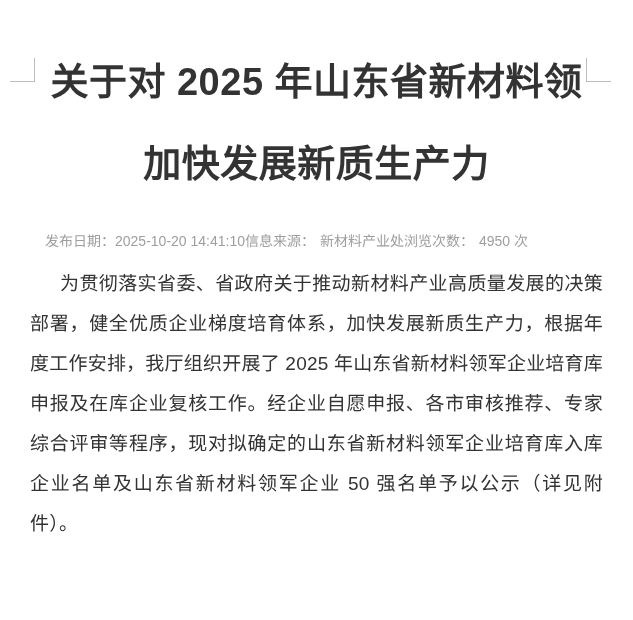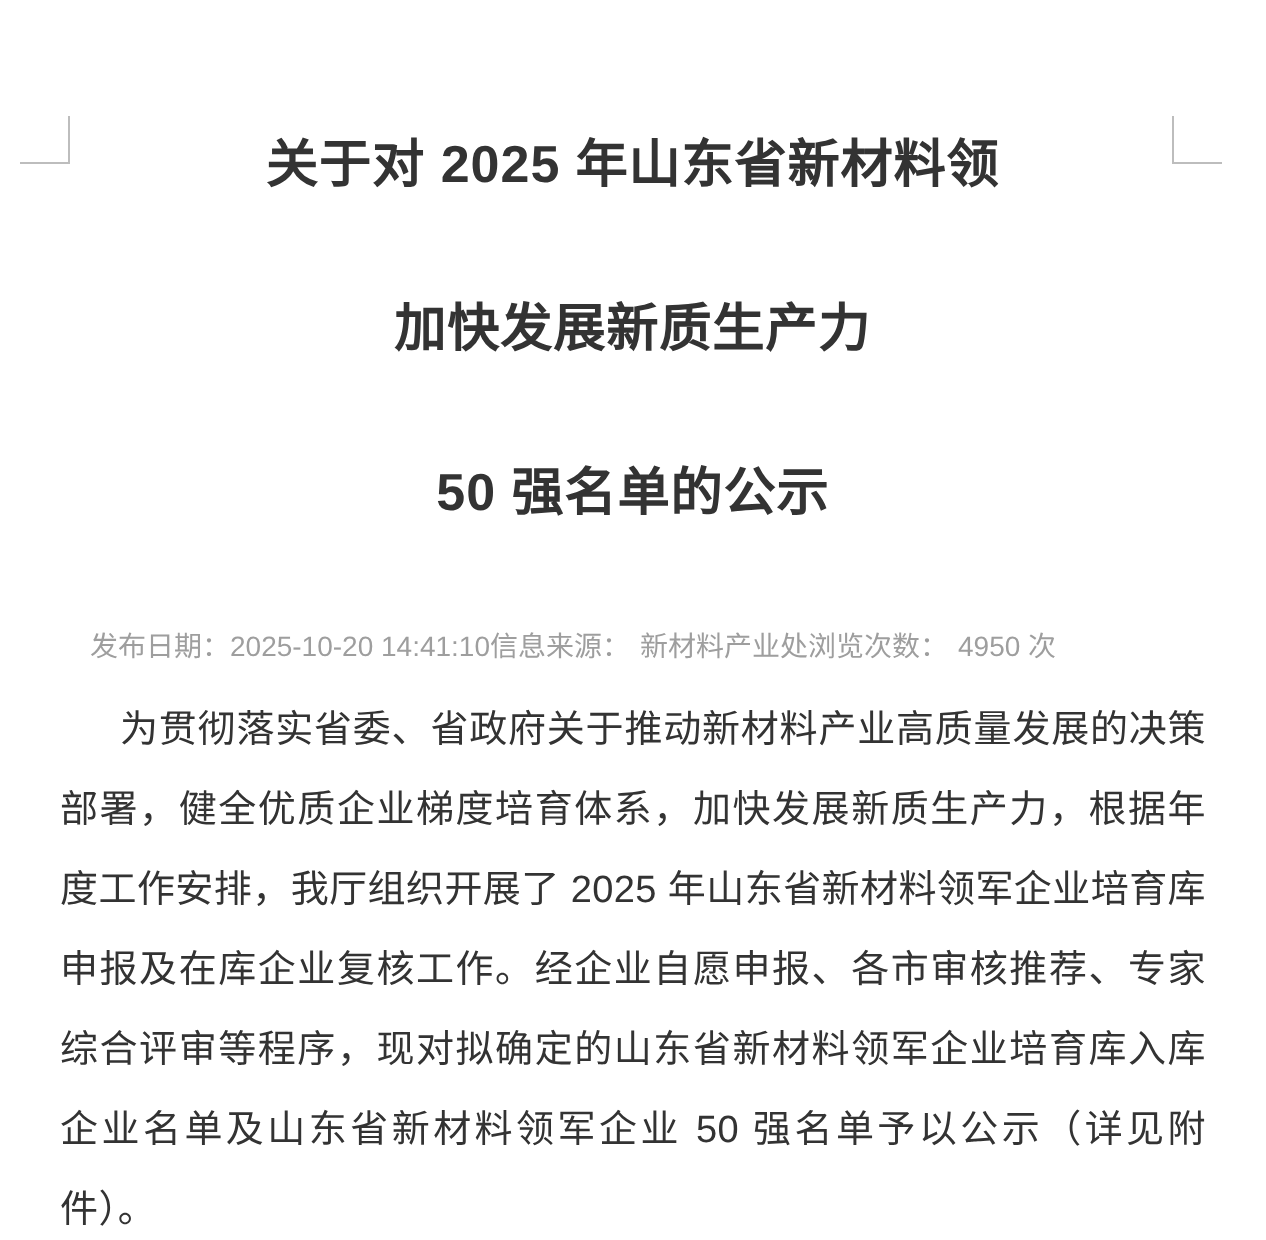--- a/index.html
+++ b/index.html
@@ -31,21 +31,21 @@
     border-bottom: 1px solid #bdbdbd;
   }
   .crop-mark.tr {
     right: 22px;
     border-left: 1px solid #bdbdbd;
     border-bottom: 1px solid #bdbdbd;
   }
   
   .doc-title {
     margin: 41px 20px 0 20px;
-    font-size: 26px;
+    font-size: 38px;
     font-weight: 700;
     line-height: 82px;
     text-align: center;
     color: #333333;
     letter-spacing: 0.5px;
   }
   .doc-title .t-line { display: block; }
   
   .meta-bar {
     margin: 26px 28px 0 45px;
@@ -72,21 +72,20 @@
 <body>
 
 <div class="page">
 
   <div class="crop-mark tl"></div>
   <div class="crop-mark tr"></div>
 
   <h1 class="doc-title">
     <span class="t-line">关于对 2025 年山东省新材料领</span>
     <span class="t-line">加快发展新质生产力</span>
-    <span class="t-line">50 强名单的公示</span>
   </h1>
 
   <div class="meta-bar">
     <span class="meta-label">发布日期：</span><span class="meta-value">2025-10-20 14:41:10</span><span class="meta-label">信息来源：</span><span class="meta-value gap-value">新材料产业处</span><span class="meta-label">浏览次数：</span><span class="meta-value gap-value">4950 次</span>
   </div>
 
   <p class="article-body">为贯彻落实省委、省政府关于推动新材料产业高质量发展的决策部署，健全优质企业梯度培育体系，加快发展新质生产力，根据年度工作安排，我厅组织开展了 2025 年山东省新材料领军企业培育库申报及在库企业复核工作。经企业自愿申报、各市审核推荐、专家综合评审等程序，现对拟确定的山东省新材料领军企业培育库入库企业名单及山东省新材料领军企业 50 强名单予以公示（详见附件）。</p>
 
 </div>
 

